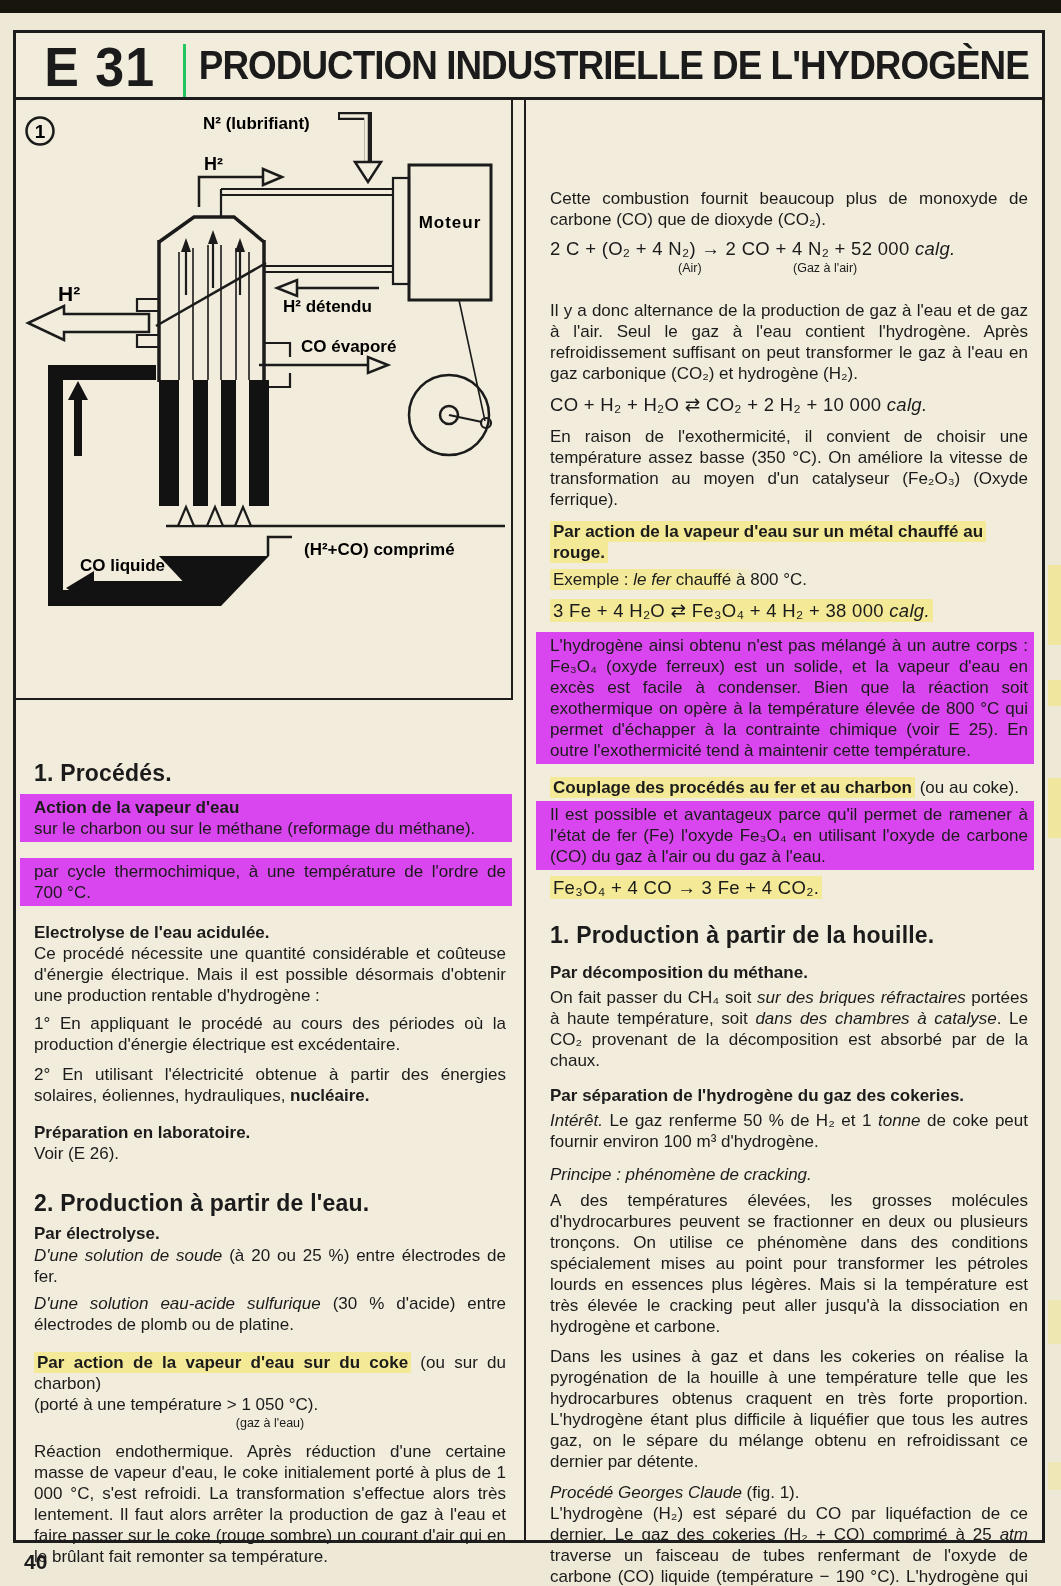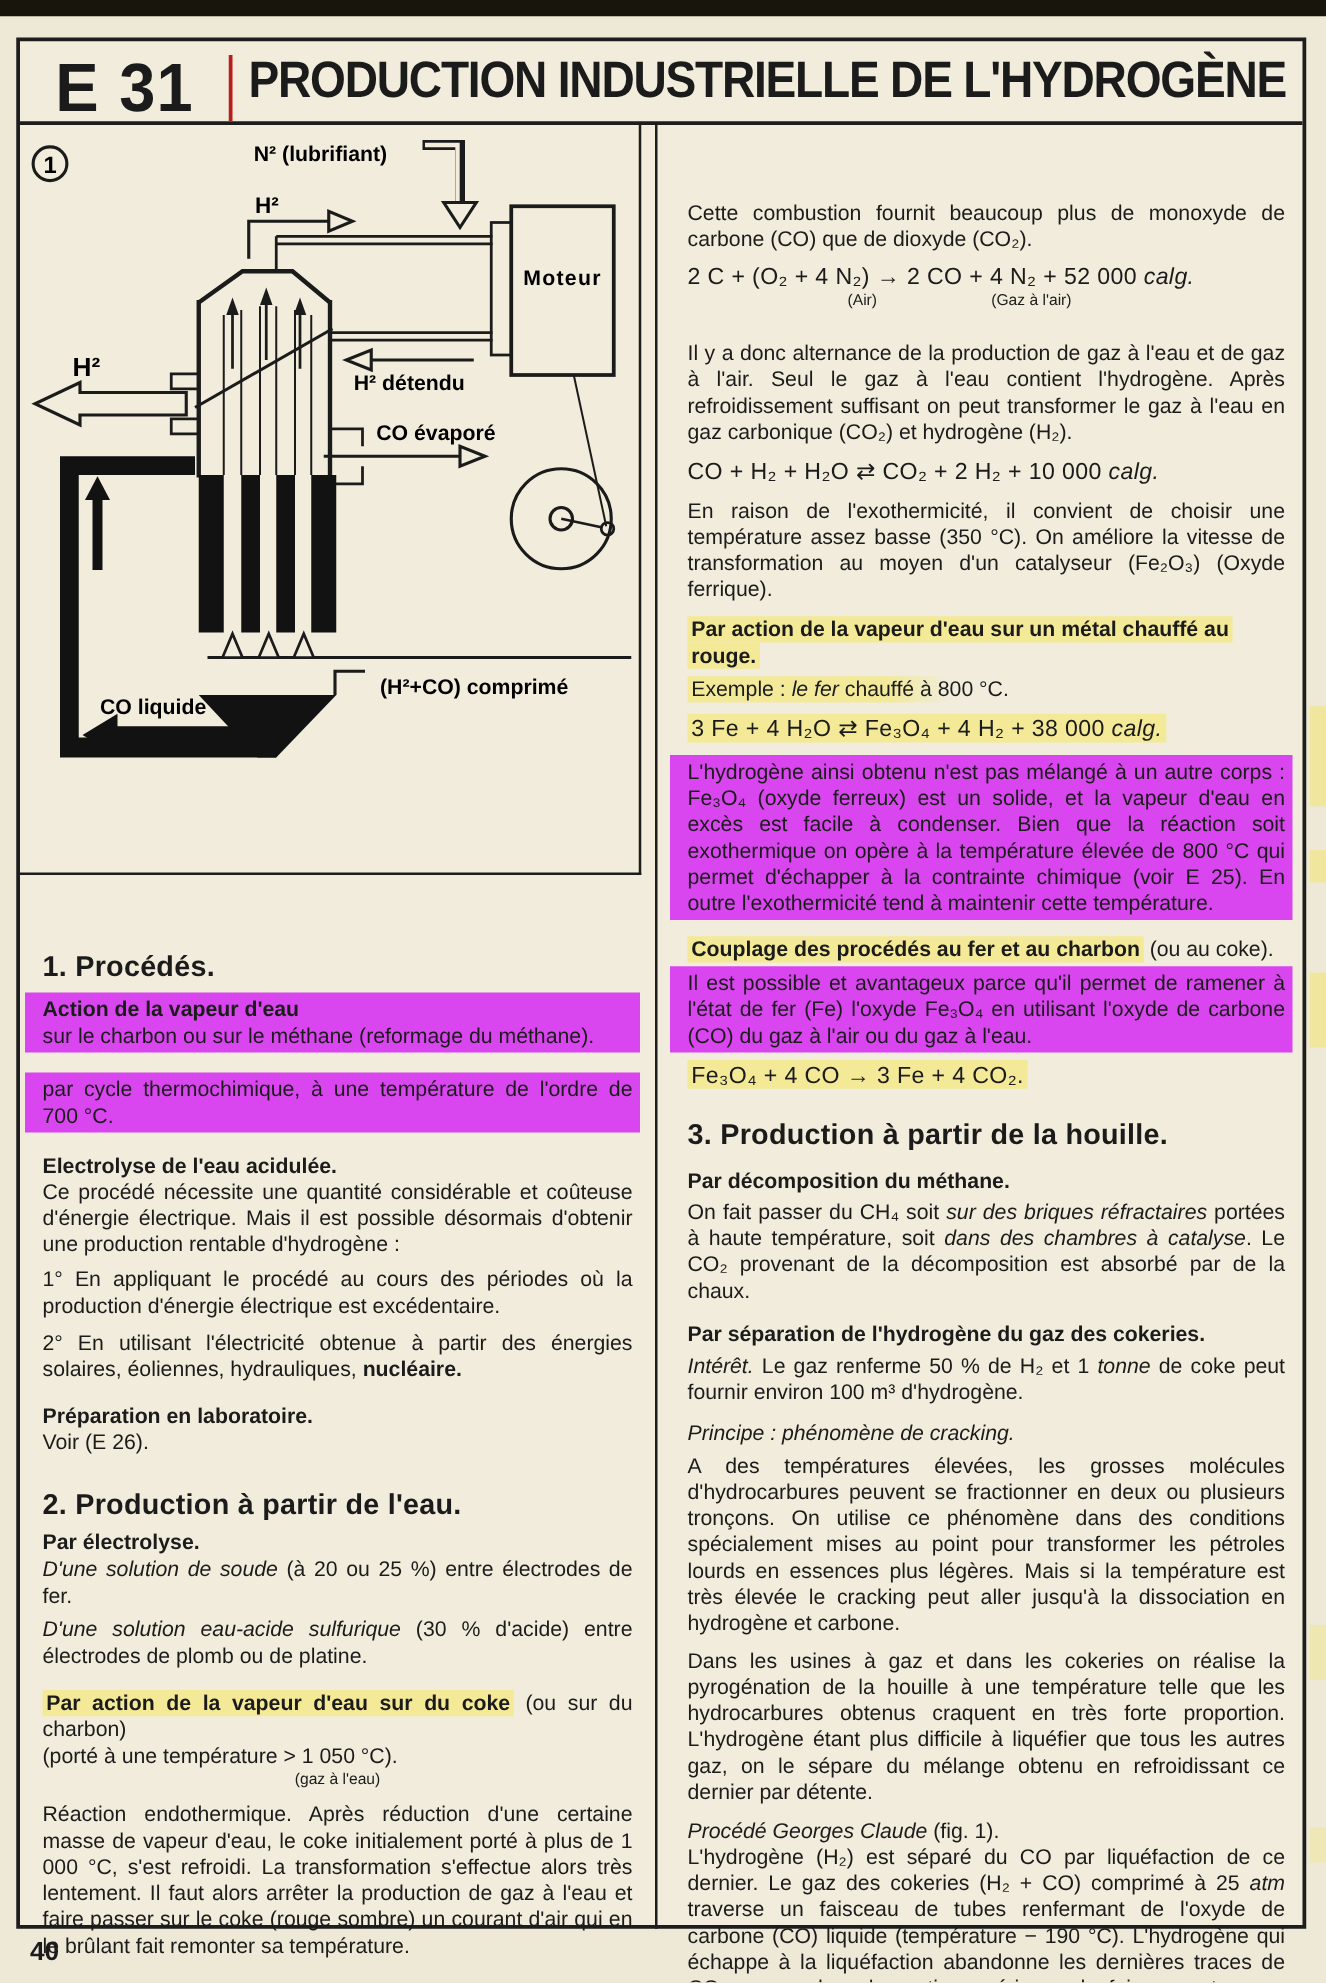--- a/index.html
+++ b/index.html
@@ -2,27 +2,27 @@
 <html><head>
 <meta charset="utf-8">
 <style>
   html,body{margin:0;padding:0;background:#e7e2cf;}
   .scan{position:relative;width:1061px;height:1586px;background:#eee9d7;
         font-family:"Liberation Sans","DejaVu Sans",sans-serif;color:#1b1b1b;overflow:hidden;}
   .topstrip{position:absolute;top:0;left:0;width:1061px;height:13px;background:#17150c;}
   .sheet{position:absolute;left:13px;top:30px;width:1032px;height:1513px;
          border:3px solid #1d1d1d;box-sizing:border-box;background:#f1ecdb;}
   .header{display:flex;height:64px;border-bottom:3px solid #1d1d1d;}
-  .code-cell{width:218px;border-right:3px solid #b91c1c;display:flex;align-items:center;justify-content:center;margin-top:11px;}
+  .code-cell{width:218px;border-right:3px solid #22c55e;display:flex;align-items:flex-end;justify-content:center;margin-top:11px;}
   .code-cell span{font-size:52px;font-weight:bold;letter-spacing:1px;transform:scaleY(1.05);}
   .title-cell{flex:1;display:flex;align-items:center;justify-content:center;}
   .title-cell span{font-size:38px;font-weight:bold;letter-spacing:-1px;transform:scaleX(.97) scaleY(1.08);white-space:nowrap;}
   .content{display:flex;height:1443px;}
   .colL{width:508px;border-right:2.5px solid #1d1d1d;box-sizing:content-box;position:relative;}
-  .colR{flex:1;padding:60px 14px 0 24px;box-sizing:border-box;}
+  .colR{flex:1;padding:88px 14px 0 24px;box-sizing:border-box;}
   .figbox{width:497px;height:600px;border-right:2.5px solid #1d1d1d;border-bottom:2.5px solid #1d1d1d;box-sizing:border-box;}
   .figbox svg{display:block;}
   .ltext{padding:60px 18px 0 18px;}
   p,.bsub,.isub{font-size:17px;line-height:21px;margin:0;}
   p{text-align:justify;}
   .h-num{font-size:23px;font-weight:bold;margin:0;letter-spacing:.2px;}
   .bsub{font-weight:bold;}
   .isub{font-style:italic;}
   .it{font-style:italic;}
   .bd{font-weight:bold;}
@@ -226,21 +226,21 @@
         </div>
 
         <div class="bsub" style="margin-top:13px;"><span class="hl">Couplage des procédés au fer et au charbon</span><span style="font-weight:normal;"> (ou au coke).</span></div>
 
         <div class="hlblock" style="margin-top:3px;">
           <p>Il est possible et avantageux parce qu'il permet de ramener à l'état de fer (Fe) l'oxyde Fe₃O₄ en utilisant l'oxyde de carbone (CO) du gaz à l'air ou du gaz à l'eau.</p>
         </div>
 
         <div class="eq" style="margin-top:6px;"><span class="hl">Fe₃O₄ + 4 CO → 3 Fe + 4 CO₂.</span></div>
 
-        <div class="h-num" style="margin-top:22px;">3. Production à partir de la houille.</div>
+        <div class="h-num" style="margin-top:22px;">1. Production à partir de la houille.</div>
 
         <div class="bsub" style="margin-top:13px;">Par décomposition du méthane.</div>
         <p style="margin-top:4px;"><span>On fait passer du CH₄ soit </span><span class="it">sur des briques réfractaires</span><span> portées à haute température, soit </span><span class="it">dans des chambres à catalyse</span><span>. Le CO₂ provenant de la décomposition est absorbé par de la chaux.</span></p>
 
         <div class="bsub" style="margin-top:14px;">Par séparation de l'hydrogène du gaz des cokeries.</div>
         <p style="margin-top:4px;"><span class="it">Intérêt.</span><span> Le gaz renferme 50 % de H₂ et 1 </span><span class="it">tonne</span><span> de coke peut fournir environ 100 m³ d'hydrogène.</span></p>
 
         <div class="isub" style="margin-top:12px;">Principe : phénomène de cracking.</div>
 
         <p style="margin-top:5px;">A des températures élevées, les grosses molécules d'hydrocarbures peuvent se fractionner en deux ou plusieurs tronçons. On utilise ce phénomène dans des conditions spécialement mises au point pour transformer les pétroles lourds en essences plus légères. Mais si la température est très élevée le cracking peut aller jusqu'à la dissociation en hydrogène et carbone.</p>

